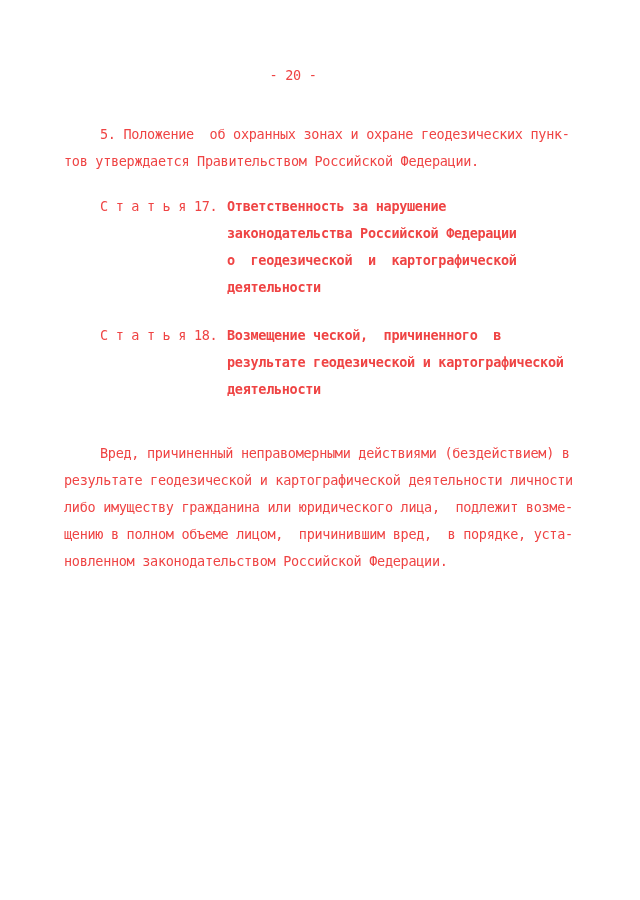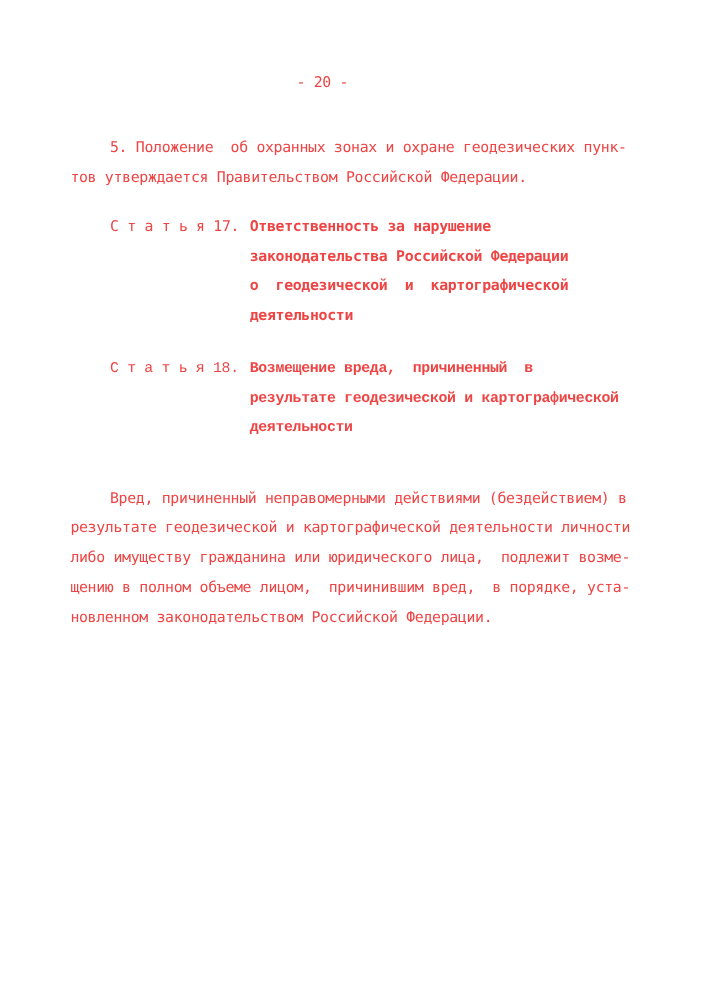--- a/index.html
+++ b/index.html
@@ -39,21 +39,21 @@
     flex: 0 0 127px;
     white-space: pre;
   }
   .article-title {
     font-weight: 700;
     white-space: pre-wrap;
   }
   .mt-p4    { margin-top: 32px; }
   .mt-a17   { margin-top: 18px; }
   .mt-a17b  { margin-top: 22px; }
-  .mt-a18   { margin-top: 21px; font-family: Liberation Mono, monospace; }
+  .mt-a18   { margin-top: 21px; }
   .mt-a18b  { margin-top: 37px; }
 </style>
 </head>
 <body>
 
 <div class="page">
 
   <div class="page-number">- 20 -</div>
 
   <div class="para mt-p4">5. Положение  об охранных зонах и охране геодезических пунк-
@@ -63,21 +63,21 @@
     <span class="article-label">С т а т ь я 17.</span>
     <div class="article-title">Ответственность за нарушение
 законодательства Российской Федерации
 о  геодезической  и  картографической
 деятельности</div>
   </div>
 
 
   <div class="article-row mt-a18">
     <span class="article-label">С т а т ь я 18.</span>
-    <div class="article-title">Возмещение вреда,  причиненный  в
+    <div class="article-title">Возмещение ческой,  причиненного  в
 результате геодезической и картографической
 деятельности</div>
   </div>
 
   <div class="para mt-a18b">Вред, причиненный неправомерными действиями (бездействием) в
 результате геодезической и картографической деятельности личности
 либо имуществу гражданина или юридического лица,  подлежит возме-
 щению в полном объеме лицом,  причинившим вред,  в порядке, уста-
 новленном законодательством Российской Федерации.</div>
 

